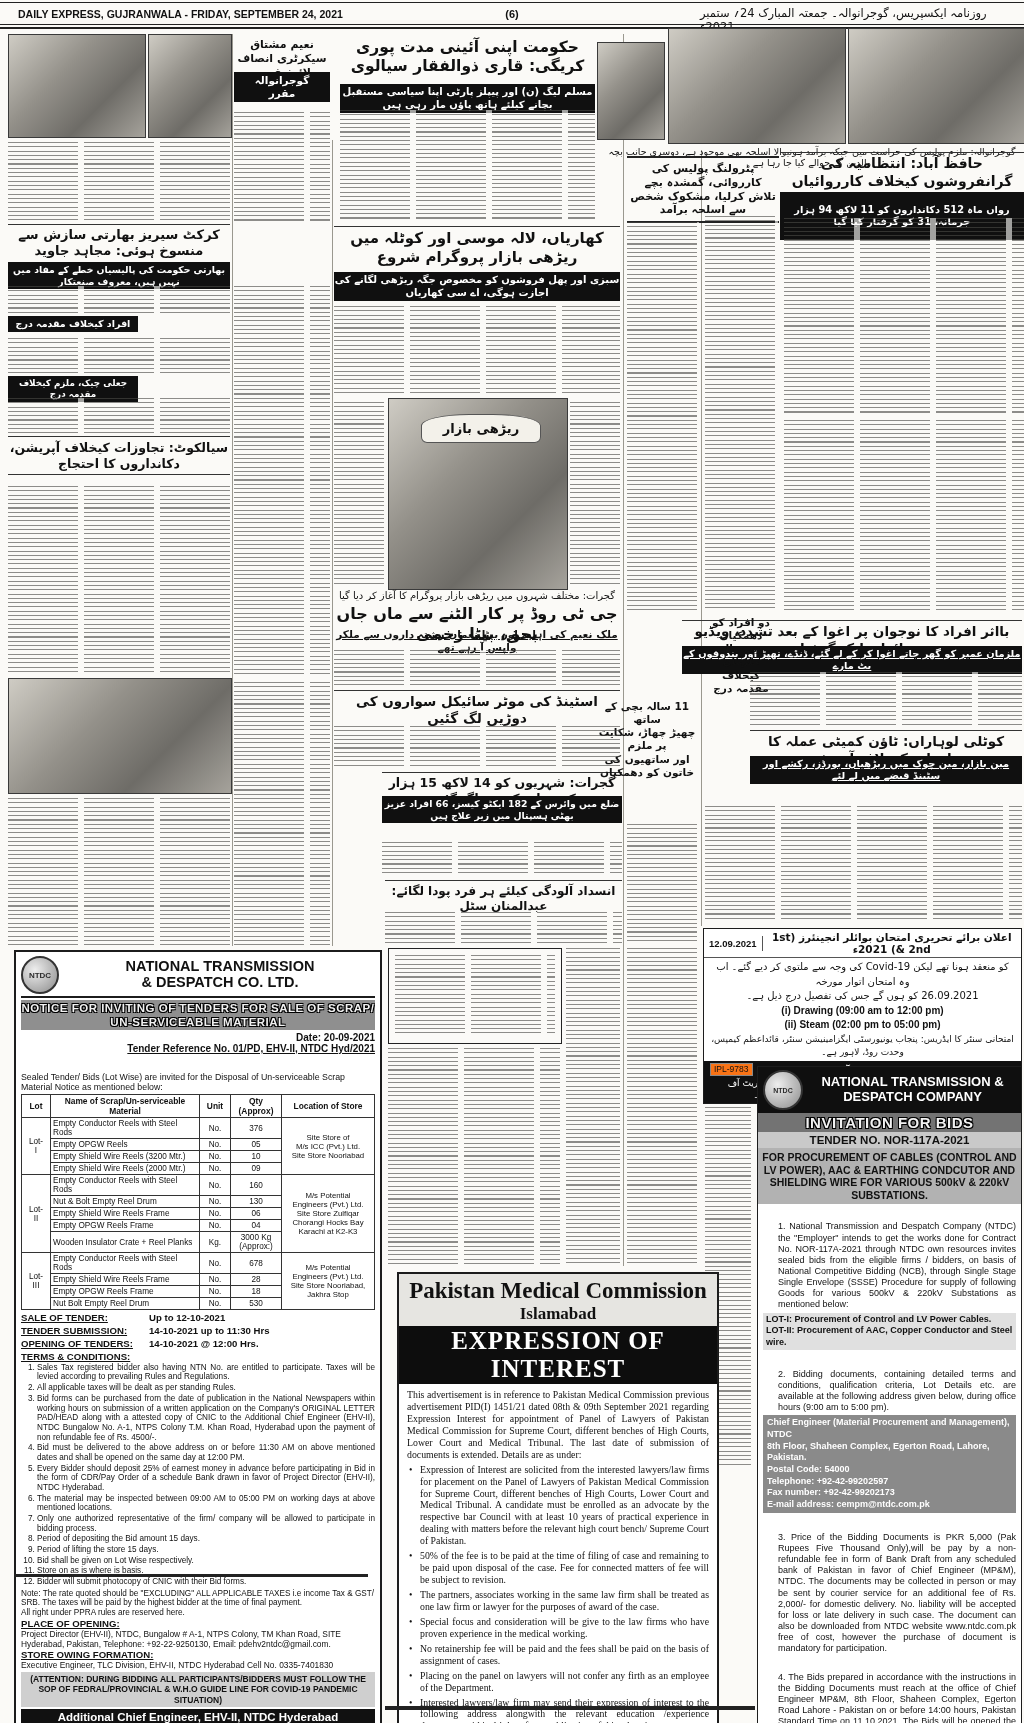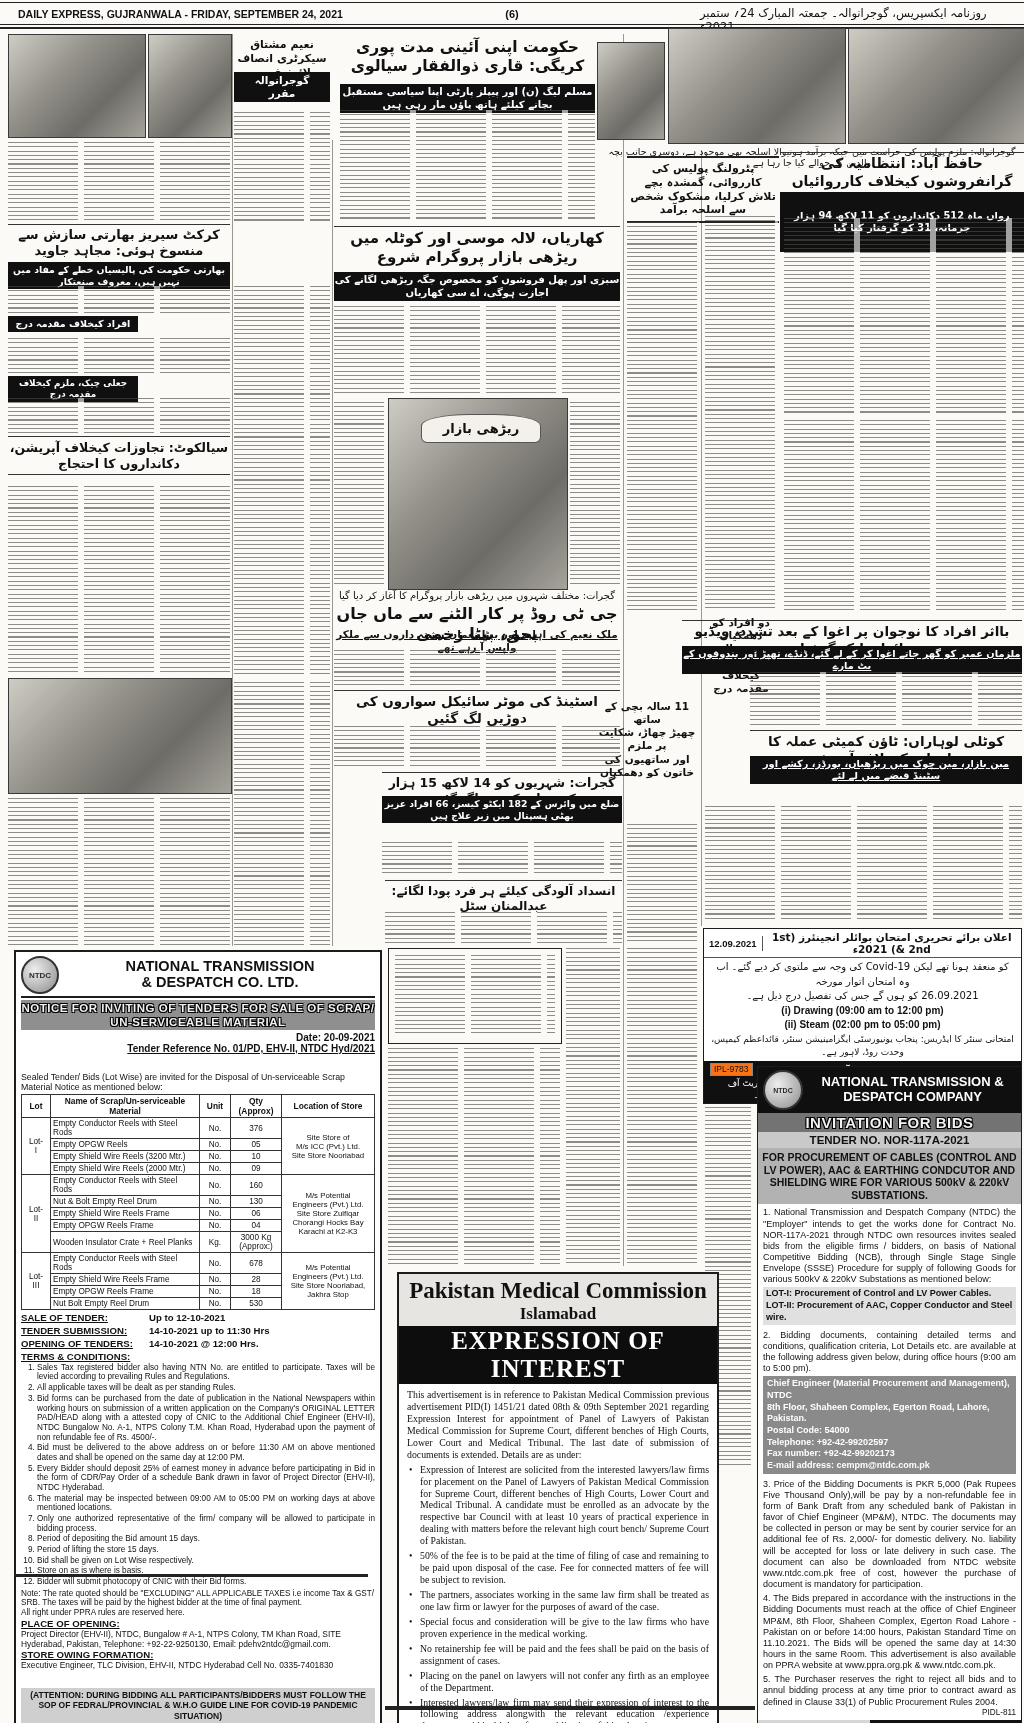--- a/index.html
+++ b/index.html
@@ -48,21 +48,21 @@
   #pmc ul{list-style:none;margin:3px 0 0 0;padding:0;}
   #pmc li{padding-left:13px;position:relative;margin-bottom:3px;}
   #pmc li:before{content:"•";position:absolute;left:2px;top:0;}
   
   #bids{border:1.5px solid #1c1c1c;background:#fff;font-size:9px;}
   #bids .hd{background:#0f0f0f;color:#fff;display:flex;align-items:center;gap:6px;padding:3px 5px;}
   #bids .org{flex:1;text-align:center;font-weight:bold;font-size:13px;line-height:1.15;}
   #bids .banner{background:#737373;padding:1px 0;text-align:center;}
   #bids .tender{background:#c9c9c9;font-weight:bold;font-size:11.5px;text-align:center;padding:2px 0;}
   #bids .subject{background:#b2b2b2;font-weight:bold;font-size:10.5px;text-align:center;padding:3px 4px;line-height:1.2;}
-  #bids .bp{padding:3px 5px 0 5px;text-align:justify;line-height:1.24;}
+  #bids .bp{padding:17px 5px 0 5px;text-align:justify;line-height:1.24;margin-left:15px;}
   #bids .lots{background:#e0e0e0;font-weight:bold;margin:2px 5px;padding:1px 3px;line-height:1.3;}
   #bids .contact{background:#8a8a8a;color:#fff;font-weight:bold;margin:2px 5px;padding:2px 4px;line-height:1.3;}
   #bids .foot{display:flex;margin-top:3px;}
   #bids .foot .l{background:#d6d6d6;width:108px;font-weight:bold;font-size:14.5px;text-align:center;
                  display:flex;align-items:center;justify-content:center;line-height:1.15;padding:3px 2px;}
   #bids .foot .r{flex:1;background:#111;color:#fff;padding:3px 6px;line-height:1.35;font-size:9px;}
   
   #boiler{border:1.5px solid #1c1c1c;background:#fff;font-size:10px;}
   #boiler .toprow{display:flex;border-bottom:1px solid #555;align-items:center;}
   #boiler .body{padding:2px 6px;text-align:center;line-height:1.45;}
@@ -98,21 +98,21 @@
   </div>
   <div class="abs photo" style="left:8px;top:678px;width:222px;height:114px"></div>
 
   <div class="abs ur uh" style="left:234px;top:38px;width:96px;font-size:11px">نعیم مشتاق سیکرٹری انصاف لائرز فورم</div>
   <div class="abs ur uh rev revpad" style="left:234px;top:72px;width:84px;font-size:10.5px">گوجرانوالہ مقرر</div>
 
   <div class="abs ur uh" style="left:340px;top:38px;width:255px;font-size:15.5px">حکومت اپنی آئینی مدت پوری کریگی: قاری ذوالفقار سیالوی</div>
   <div class="abs ur uh rev" style="left:340px;top:84px;width:255px;font-size:10px;padding:2px 0">مسلم لیگ (ن) اور پیپلز پارٹی اپنا سیاسی مستقبل بچانے کیلئے ہاتھ پاؤں مار رہی ہیں</div>
 
   <div class="abs ur uh" style="left:780px;top:152px;width:244px;font-size:14px;border-top:1px solid #333;padding-top:2px">حافظ آباد: انتظامیہ کی گرانفروشوں کیخلاف کارروائیاں جاری</div>
-  <div class="abs ur uh rev" style="left:780px;top:192px;width:244px;font-size:9.8px;padding:18px 0">رواں ماہ 512 دکانداروں کو 11 لاکھ 94 ہزار جرمانہ، 31 کو گرفتار کیا گیا</div>
+  <div class="abs ur uh rev" style="left:780px;top:192px;width:244px;font-size:9.8px;padding:12px 0">رواں ماہ 512 دکانداروں کو 11 لاکھ 94 ہزار جرمانہ، 31 کو گرفتار کیا گیا</div>
 
   <div class="abs ur uh" style="left:627px;top:156px;width:148px;font-size:11px;border-top:2px solid #222;border-bottom:2px solid #222;padding:4px 2px">پٹرولنگ پولیس کی کارروائی، گمشدہ بچے تلاش کرلیا، مشکوک شخص سے اسلحہ برآمد</div>
 
   <div class="abs ur uh" style="left:8px;top:224px;width:222px;font-size:13px;border-top:1px solid #333;padding-top:2px">کرکٹ سیریز بھارتی سازش سے منسوخ ہوئی: مجاہد جاوید</div>
   <div class="abs ur uh rev" style="left:8px;top:262px;width:222px;font-size:9.3px;padding:2px 0">بھارتی حکومت کی پالیسیاں خطے کے مفاد میں نہیں ہیں، معروف صنعتکار</div>
 
   <div class="abs ur uh" style="left:334px;top:226px;width:286px;font-size:15px;border-top:1px solid #333;padding-top:2px">کھاریاں، لالہ موسی اور کوٹلہ میں ریڑھی بازار پروگرام شروع</div>
   <div class="abs ur uh rev" style="left:334px;top:272px;width:286px;font-size:10px;padding:2px 0">سبزی اور پھل فروشوں کو مخصوص جگہ ریڑھی لگانے کی اجازت ہوگی، اے سی کھاریاں</div>
 
   <div class="abs ur cap" style="left:334px;top:590px;width:286px">گجرات: مختلف شہروں میں ریڑھی بازار پروگرام کا آغاز کر دیا گیا</div>
@@ -329,21 +329,21 @@
       <li>Bid shall be given on Lot Wise respectively.</li>
       <li>Store on as is where is basis.</li>
       <li>Bidder will submit photocopy of CNIC with their Bid forms.</li>
     </ol>
     <div class="prel" style="font-size:8.2px;line-height:1.2">Note: The rate quoted should be "EXCLUDING" ALL APPLICABLE TAXES i.e income Tax &amp; GST/ SRB. The taxes will be paid by the highest bidder at the time of final payment.
 All right under PPRA rules are reserved here.</div>
     <div class="h-u">PLACE OF OPENING:</div>
     <div style="font-size:8.4px">Project Director (EHV-II), NTDC, Bungalow # A-1, NTPS Colony, TM Khan Road, SITE Hyderabad, Pakistan, Telephone: +92-22-9250130, Email: pdehv2ntdc@gmail.com.</div>
     <div class="h-u">STORE OWING FORMATION:</div>
     <div style="font-size:8.4px">Executive Engineer, TLC Division, EHV-II, NTDC Hyderabad Cell No. 0335-7401830</div>
-    <div class="attn" style="margin-top:18px">(ATTENTION: DURING BIDDING ALL PARTICIPANTS/BIDDERS MUST FOLLOW THE SOP OF FEDRAL/PROVINCIAL &amp; W.H.O GUIDE LINE FOR COVID-19 PANDEMIC SITUATION)</div>
+    <div class="attn" style="margin-top:2px">(ATTENTION: DURING BIDDING ALL PARTICIPANTS/BIDDERS MUST FOLLOW THE SOP OF FEDRAL/PROVINCIAL &amp; W.H.O GUIDE LINE FOR COVID-19 PANDEMIC SITUATION)</div>
     <div class="blackbar" style="margin-top:2px">Additional Chief Engineer, EHV-II, NTDC Hyderabad</div>
     <div class="graybar">NTDC - Striving for Reliable Grid</div>
     <div style="position:relative;margin-top:1px">
       <div style="text-align:center;font-weight:bold;font-style:italic;font-size:9.5px">"DONATE FOR DIAMER-BASHA &amp; MOHMAND DAMS"</div>
       <div style="position:absolute;right:0;top:1px;font-size:8.2px">PIDL-808</div>
     </div>
   </div>
   <div class="abs hrule" style="left:14px;top:1574px;width:354px;height:3px"></div>
 
   <div class="abs" id="pmc" style="left:397px;top:1272px;width:318px">

